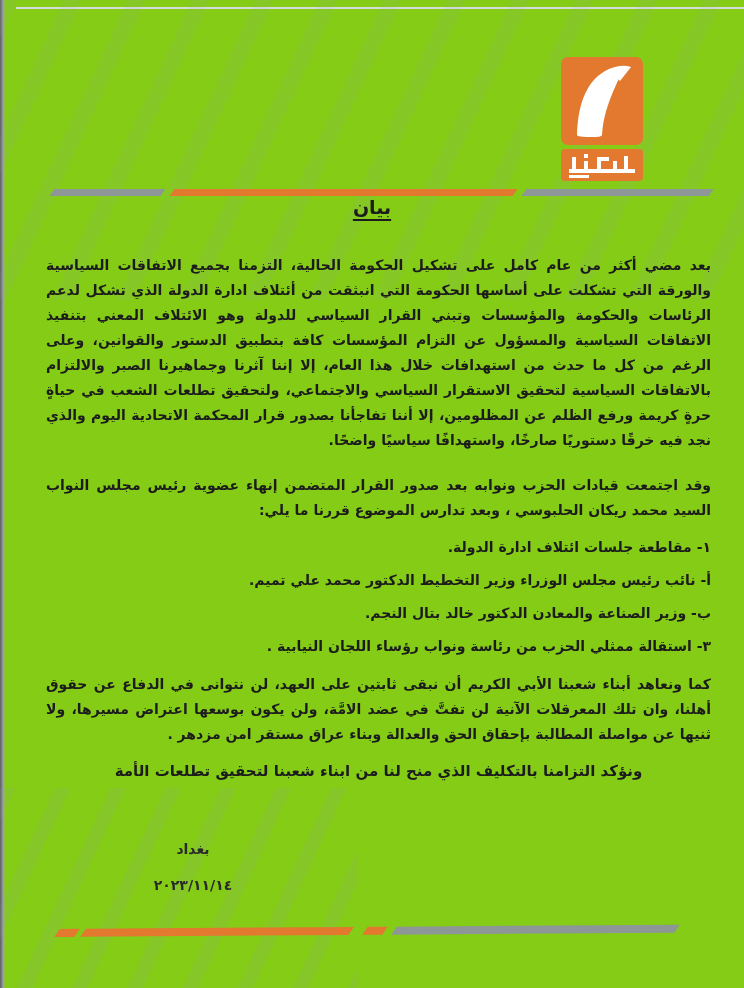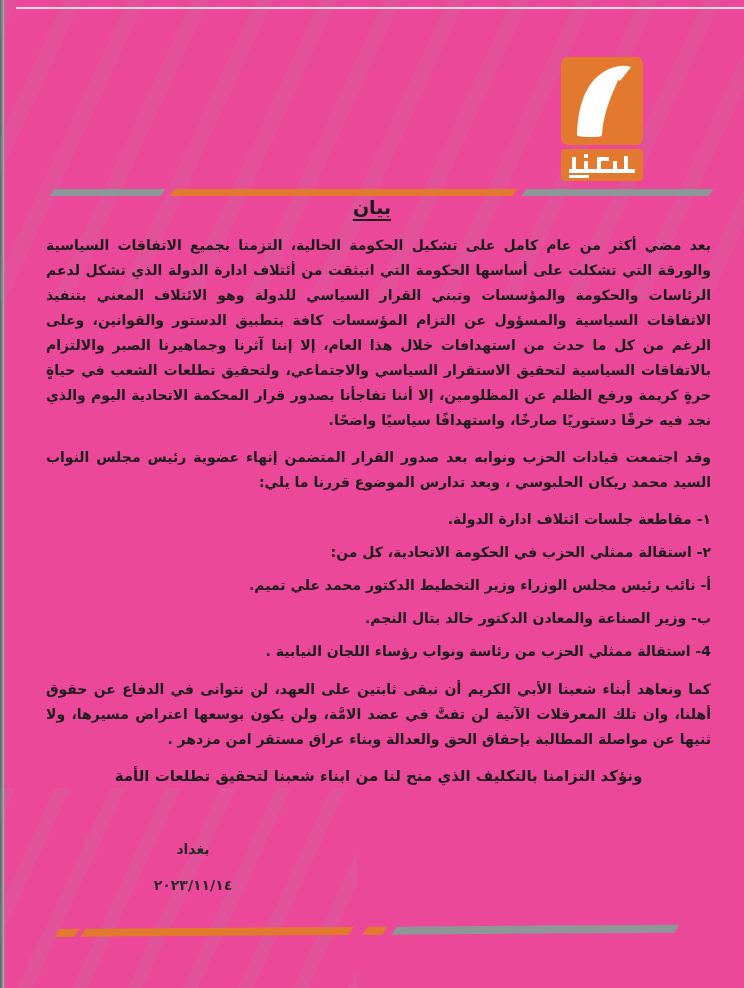--- a/index.html
+++ b/index.html
@@ -1,17 +1,17 @@
 <!DOCTYPE html>
 <html lang="ar"><head>
 <meta charset="utf-8">
 <style>
   html,body{margin:0;padding:0;}
   body{width:744px;height:988px;background:#e8e8e8;font-family:"DejaVu Sans",sans-serif;}
-  .scan{position:relative;width:744px;height:988px;background:#ec4899;overflow:hidden;}
+  .scan{position:relative;width:744px;height:988px;background:#84cc16;overflow:hidden;}
 
   
   .edge-left{position:absolute;left:0;top:0;bottom:0;width:5px;
     background:linear-gradient(to right,#595d5f,#9fa3a5 70%,rgba(160,164,166,0));}
   .topline{position:absolute;top:7px;left:16px;right:0;height:2px;background:#d8dcde;}
   .shade{position:absolute;pointer-events:none;}
   .shade-top{top:0;left:0;right:0;height:300px;
     background:repeating-linear-gradient(115deg,rgba(150,160,170,0.10) 0 16px,rgba(255,255,255,0) 16px 58px);}
   .shade-bottom{bottom:0;left:0;width:48%;height:200px;
     background:repeating-linear-gradient(115deg,rgba(150,160,170,0.12) 0 14px,rgba(255,255,255,0) 14px 50px);}
@@ -29,21 +29,21 @@
   .hbar .s3{width:187px;}
 
   
   .title{position:absolute;top:196px;left:0;right:0;margin:0;text-align:center;
     font-size:19px;font-weight:bold;color:#1c1c1c;
     text-decoration:underline;text-decoration-thickness:2px;text-underline-offset:5px;}
 
   
   .content{position:absolute;top:233px;right:33px;left:46px;direction:rtl;color:#1c1c1c;}
   .content p{margin:0 0 12px;font-size:14px;line-height:25px;font-weight:bold;}
-  p.jbody{text-align:justify;text-align-last:right;}
+  p.jbody{text-align:justify;text-align-last:right;margin-top:20px;}
   p.item{text-align:right;margin-bottom:8px;}
   p.item.last{margin-bottom:12px;}
   p.closing{margin-top:13px;}
   p.pledge{text-align:center;font-size:15px;letter-spacing:-0.3px;margin-top:4px;}
 
   
   .signoff{position:absolute;left:118px;top:841px;width:150px;text-align:center;
     direction:rtl;color:#2a2a2a;}
   .signoff .city{font-size:14px;font-weight:bold;}
   .signoff .date{margin-top:20px;font-size:14px;font-weight:bold;}
@@ -94,24 +94,23 @@
     <span class="seg seg-gray s3" style="background: rgb(141, 151, 151);"></span>
   </div>
 
   <h1 class="title" style="color: rgb(28, 28, 28);">بيان</h1>
 
   <div class="content" style="color: rgb(28, 28, 28);">
     <p class="jbody">بعد مضي أكثر من عام كامل على تشكيل الحكومة الحالية، التزمنا بجميع الاتفاقات السياسية والورقة التي تشكلت على أساسها الحكومة التي انبثقت من أئتلاف ادارة الدولة الذي تشكل لدعم الرئاسات والحكومة والمؤسسات وتبني القرار السياسي للدولة وهو الائتلاف المعني بتنفيذ الاتفاقات السياسية والمسؤول عن التزام المؤسسات كافة بتطبيق الدستور والقوانين، وعلى الرغم من كل ما حدث من استهدافات خلال هذا العام، إلا إننا آثرنا وجماهيرنا الصبر والالتزام بالاتفاقات السياسية لتحقيق الاستقرار السياسي والاجتماعي، ولتحقيق تطلعات الشعب في حياةٍ حرةٍ كريمة ورفع الظلم عن المظلومين، إلا أننا تفاجأنا بصدور قرار المحكمة الاتحادية اليوم والذي نجد فيه خرقًا دستوريًا صارخًا، واستهدافًا سياسيًا واضحًا.</p>
     <p class="jbody">وقد اجتمعت قيادات الحزب ونوابه بعد صدور القرار المتضمن إنهاء عضوية رئيس مجلس النواب السيد محمد ريكان الحلبوسي ، وبعد تدارس الموضوع قررنا ما يلي:</p>
 
     <p class="item">١- مقاطعة جلسات ائتلاف ادارة الدولة.</p>
-    <p class="item">٢- استقالة ممثلي الحزب في الحكومة الاتحادية، كل من:</p>
     <p class="item">أ- نائب رئيس مجلس الوزراء وزير التخطيط الدكتور محمد علي تميم.</p>
     <p class="item">ب- وزير الصناعة والمعادن الدكتور خالد بتال النجم.</p>
-    <p class="item">4- استقالة ممثلي الحزب من رئاسة ونواب رؤساء اللجان النيابية .</p>
+    <p class="item">٣- استقالة ممثلي الحزب من رئاسة ونواب رؤساء اللجان النيابية .</p>
 
     <p class="jbody closing">كما ونعاهد أبناء شعبنا الأبي الكريم أن نبقى ثابتين على العهد، لن نتوانى في الدفاع عن حقوق أهلنا، وان تلك المعرقلات الآنية لن تفتَّ في عضد الامَّة، ولن يكون بوسعها اعتراض مسيرها، ولا ثنيها عن مواصلة المطالبة بإحقاق الحق والعدالة وبناء عراق مستقر امن مزدهر .</p>
     <p class="pledge">ونؤكد التزامنا بالتكليف الذي منح لنا من ابناء شعبنا لتحقيق تطلعات الأمة</p>
   </div>
 
   <div class="signoff">
     <div class="city">بغداد</div>
     <div class="date" dir="ltr">٢٠٢٣/١١/١٤</div>
   </div>
 

